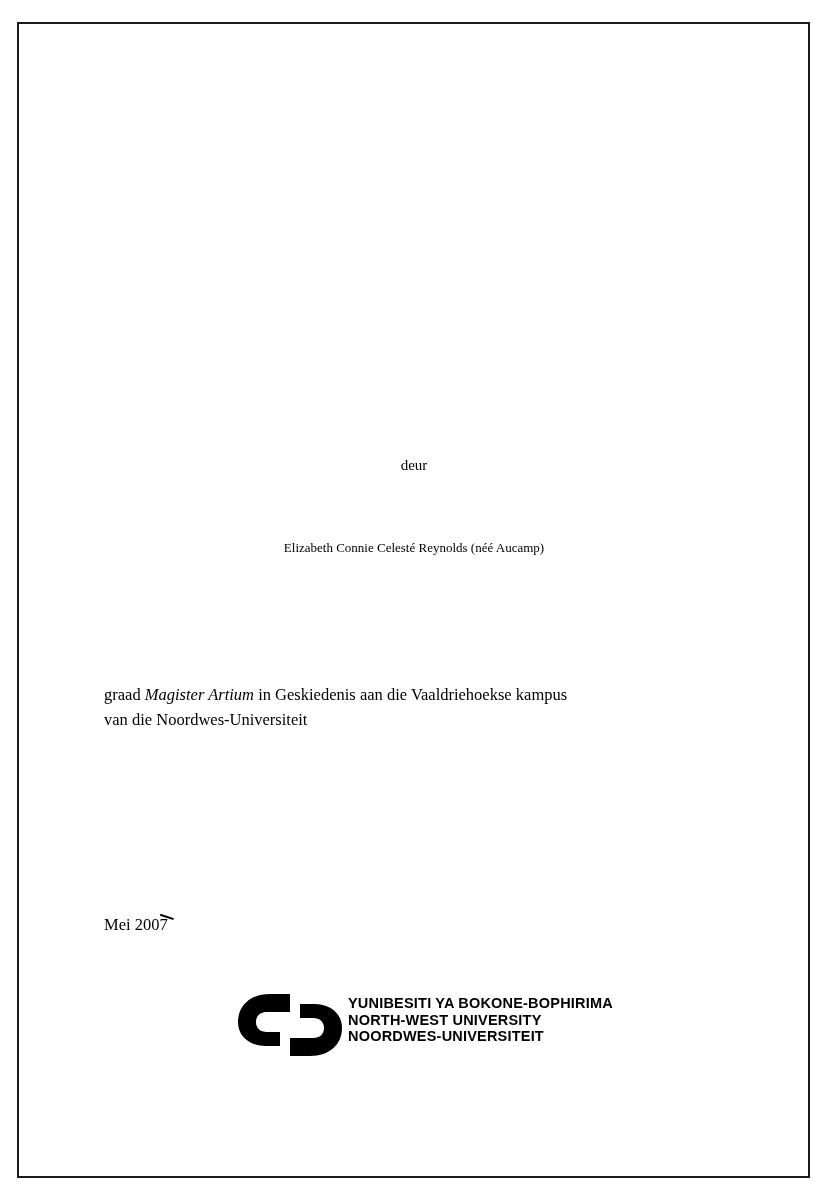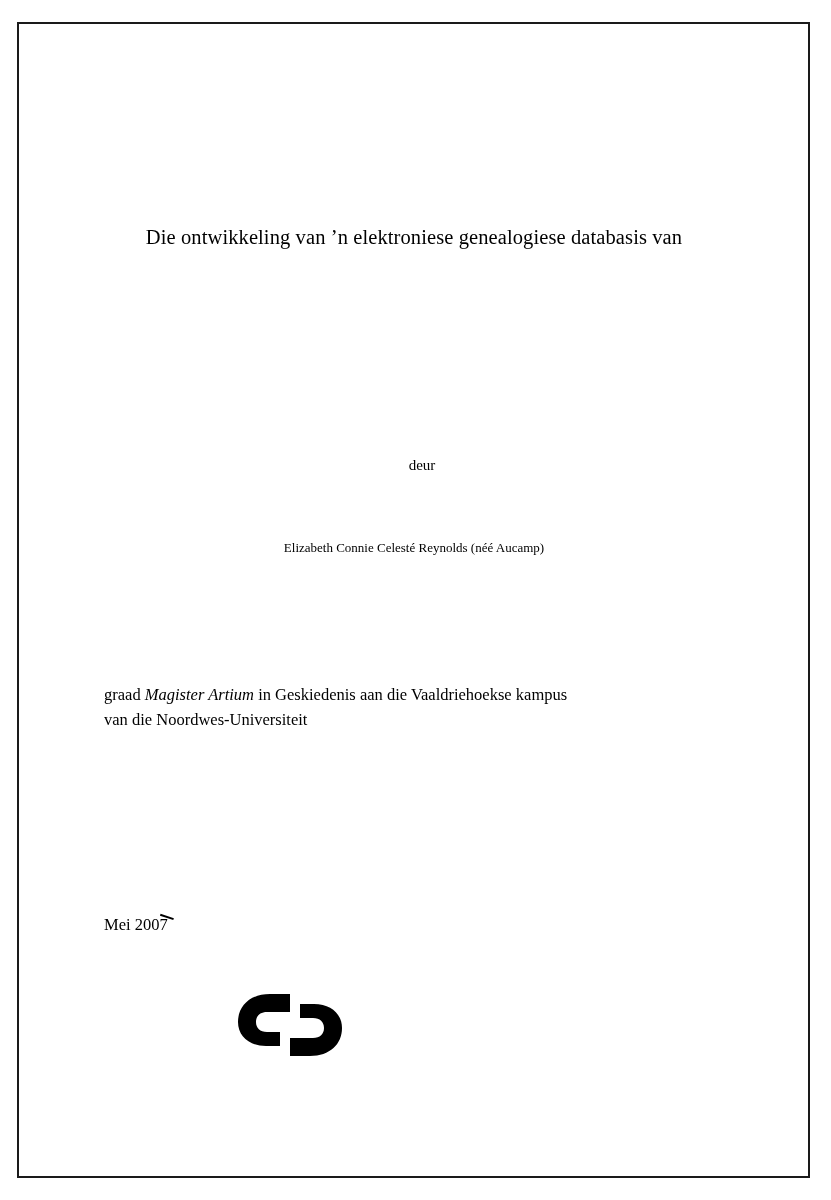--- a/index.html
+++ b/index.html
@@ -48,21 +48,21 @@
     line-height: 46px;
     letter-spacing: 0.1px;
   }
   .title-line {
     display: block;
     white-space: nowrap;
   }
   .byword {
     position: absolute;
     top: 435px;
-    left: 8px;
+    left: 0;
     width: 652px;
     text-align: center;
     font-size: 15px;
   }
   .author {
     position: absolute;
     top: 518px;
     left: 0;
     width: 652px;
     text-align: center;
@@ -137,21 +137,20 @@
 </style>
 </head>
 <body>
 
 <div class="page">
   <div class="scan-frame"></div>
 
   <div class="content">
 
     <div class="title-block">
-      <span class="title-line">Die ontwikkeling van ’n elektroniese genealogiese databasis van</span>
     </div>
 
     <div class="byword">deur</div>
 
     <div class="author">Elizabeth Connie Celesté Reynolds (néé Aucamp)</div>
 
     <div class="statement">
       <div class="line2"><span>graad </span><em>Magister Artium</em><span> in Geskiedenis aan die Vaaldriehoekse kampus</span></div>
       <div class="line3">van die Noordwes-Universiteit</div>
     </div>
@@ -159,16 +158,21 @@
     <div class="supervisor">
       <div><span class="date-line"><span>Mei 2007</span><span class="strike"></span></span></div>
     </div>
 
     <div class="logo-block">
       <svg class="logo-mark" viewBox="0 0 108 66" aria-hidden="true">
         <path d="M34 2 C14 2 2 14 2 30 C2 44 13 54 30 54 L44 54 L44 40 L31 40 C24 40 20 36 20 30 C20 24 24 20 31 20 L54 20 L54 2 Z" fill="#000000"></path>
         <path d="M74 64 C94 64 106 52 106 36 C106 22 95 12 78 12 L64 12 L64 26 L77 26 C84 26 88 30 88 36 C88 42 84 46 77 46 L54 46 L54 64 Z" fill="#000000"></path>
         <rect x="44" y="20" width="10" height="26" fill="#ffffff"></rect>
       </svg>
+      <div class="logo-text">
+        <div>YUNIBESITI YA BOKONE-BOPHIRIMA</div>
+        <div>NORTH-WEST UNIVERSITY</div>
+        <div>NOORDWES-UNIVERSITEIT</div>
+      </div>
     </div>
 
   </div>
 </div>
 
 </body></html>

